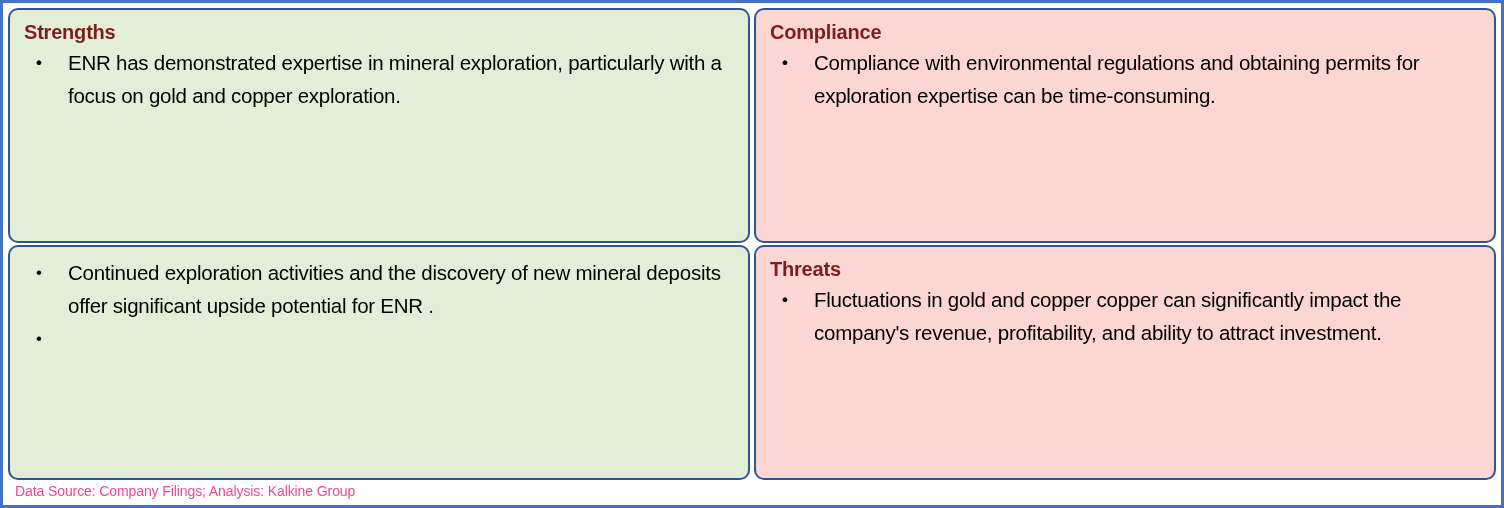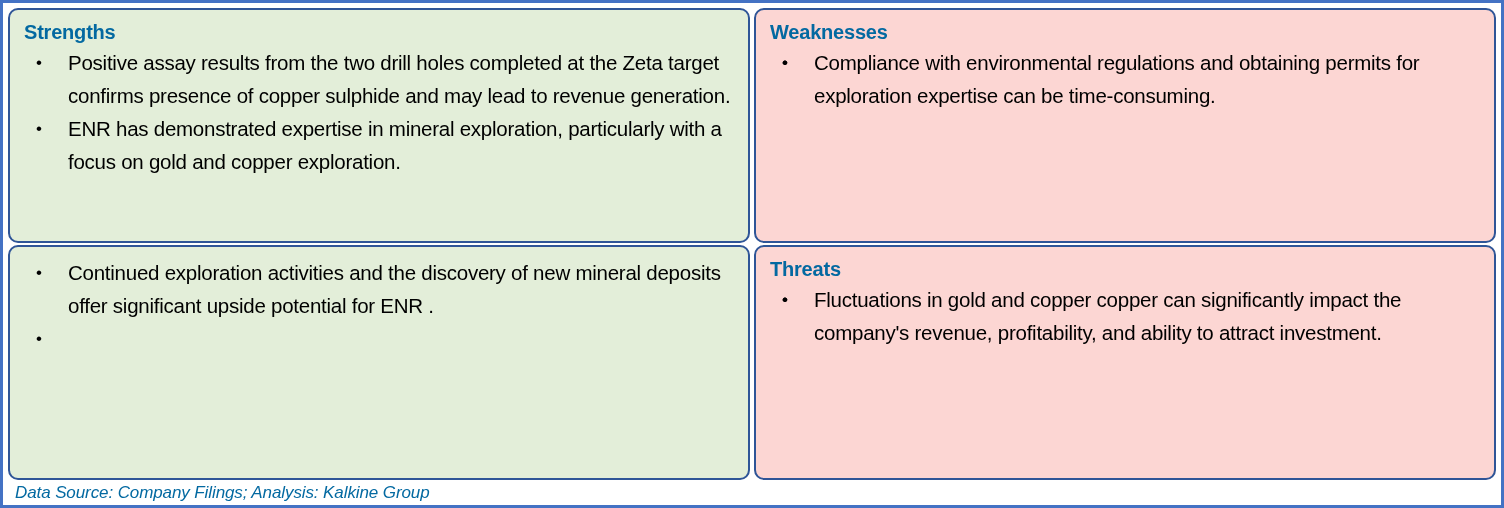--- a/index.html
+++ b/index.html
@@ -39,21 +39,21 @@
     overflow: hidden;
   }
   .quad.green { background: #E3EED9; }
   .quad.pink  { background: #FCD6D3; }
 
   .quad-title {
     font-family: "Liberation Sans", sans-serif;
     font-weight: bold;
     font-size: 20px;
     line-height: 26px;
-    color: #0369a1;
+    color: #7f1d1d;
     margin: 0 0 1px 2px;
     letter-spacing: -0.2px;
   }
   .bullets {
     list-style: none;
     margin: 0;
     padding: 0;
   }
   .bullet {
     position: relative;
@@ -70,50 +70,48 @@
     top: 0;
     width: 10px;
     line-height: 33px;
     font-size: 17px;
     color: #000000;
   }
   .footer {
     position: absolute;
     left: 12px;
     top: 480px;
-    font-size: 17px;
-    font-style: italic;
-    color: #0369a1;
+    font-size: 14px;
+    color: #ec4899;
     letter-spacing: -0.1px;
     white-space: nowrap;
   }
 </style>
 </head>
 <body>
 
 <div id="swot-root">
 
   <div class="grid">
 
     <section class="quad green">
       <h2 class="quad-title">Strengths</h2>
       <ul class="bullets">
         <li class="bullet">
           <span class="dot">•</span>
-          <span>Positive assay results from the two drill holes completed at the Zeta target confirms presence of copper sulphide and may lead to revenue generation.</span>
         </li>
         <li class="bullet">
           <span class="dot">•</span>
           <span>ENR has demonstrated expertise in mineral exploration, particularly with a focus on gold and copper exploration.</span>
         </li>
       </ul>
     </section>
 
     <section class="quad pink">
-      <h2 class="quad-title">Weaknesses</h2>
+      <h2 class="quad-title">Compliance</h2>
       <ul class="bullets">
         <li class="bullet">
           <span class="dot">•</span>
         </li>
         <li class="bullet">
           <span class="dot">•</span>
           <span>Compliance with environmental regulations and obtaining permits for exploration expertise can be time-consuming.</span>
         </li>
       </ul>
     </section>

